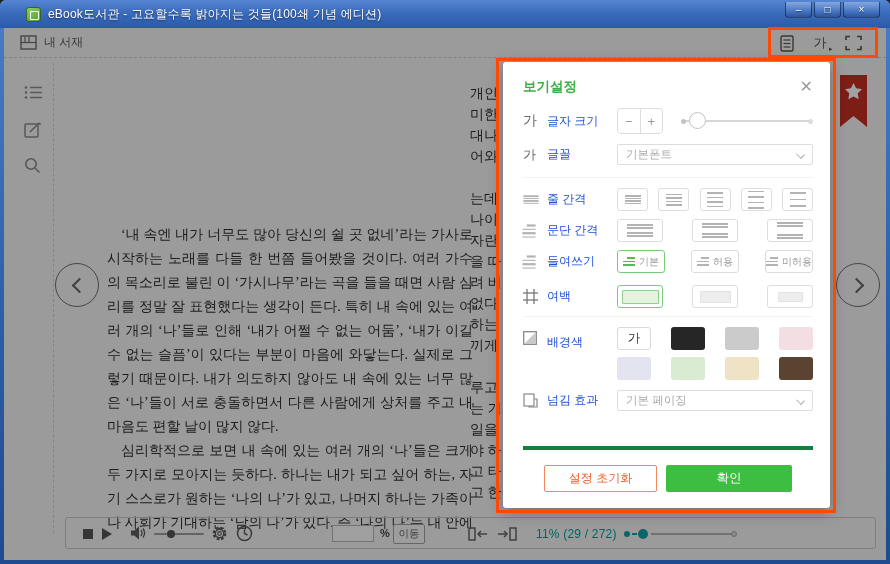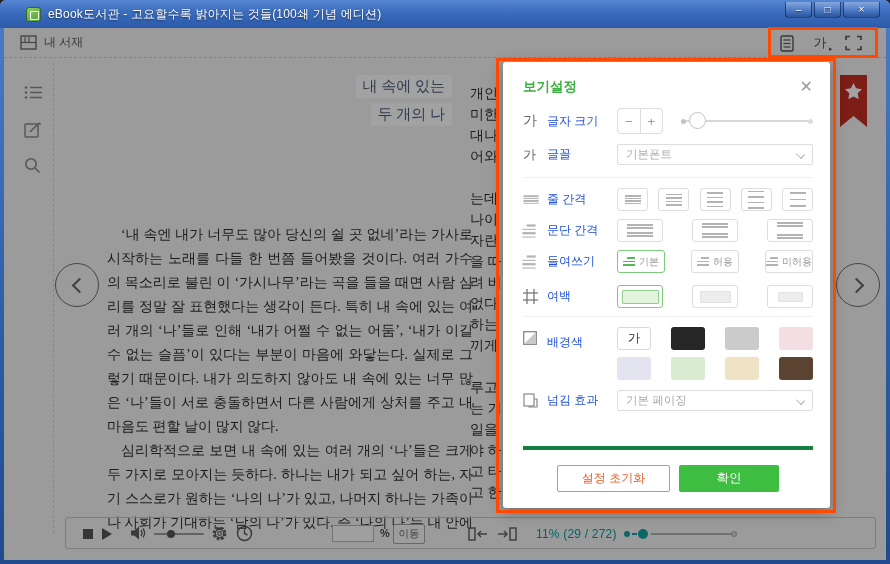--- a/index.html
+++ b/index.html
@@ -136,21 +136,21 @@
   .mini-ind.green i { background:#57b857; }
   .swgrid { display:flex; flex-direction:column; gap:7px; width:196px; }
   .swrow { display:flex; justify-content:space-between; }
   .swatch { width:34px; height:23px; border-radius:3px; display:flex; align-items:center;
             justify-content:center; font-size:12.5px; color:#333; }
   .swatch.first { border:1px solid #d9d9d9; }
   .p-footer { margin-top:auto; border-top:4px solid #15803d; padding-top:15px;
               display:flex; justify-content:center; gap:9px; flex:none; }
   .btn-reset { width:113px; height:27px; border:1px solid #f0875f; border-radius:2px; background:#fff;
                color:#ec5c28; font-size:12px; display:flex; align-items:center; justify-content:center; }
-  .btn-ok { width:100px; height:27px; border-radius:2px; background:#3ebe41; color:#fff;
+  .btn-ok { width:126px; height:27px; border-radius:2px; background:#3ebe41; color:#fff;
             font-size:12.5px; display:flex; align-items:center; justify-content:center; }
   .ico-text { font-size:14px; color:#666; font-family:"Liberation Sans",sans-serif; }
   
   .anno { position:absolute; border:3px solid #ff4800; z-index:90; pointer-events:none; }
   .anno-panel { left:496px; top:58px; width:340px; height:455px; }
   .anno-icons { left:768px; top:27px; width:110px; height:31px; }
 </style>
 </head>
 <body>
 
@@ -220,24 +220,20 @@
         </svg>
       </span>
       <span class="sicon" style="top:98px">
         <svg width="17" height="17" viewBox="0 0 17 17">
           <circle cx="7" cy="7" r="5.2" fill="none" stroke="#8b8b8b" stroke-width="1.6"></circle>
           <line x1="11" y1="11" x2="15.5" y2="15.5" stroke="#8b8b8b" stroke-width="1.6"></line>
         </svg>
       </span>
     </div>
 
-    <div class="chapter">
-      <span class="chip">내 속에 있는</span><br>
-      <span class="chip">두 개의 나</span>
-    </div>
     <div class="bodytext">
       <p>‘내 속엔 내가 너무도 많아 당신의 쉴 곳 없네’라는 가사로 시작하는 노래를 다들 한 번쯤 들어봤을 것이다. 여러 가수의 목소리로 불린 이 ‘가시나무’라는 곡을 들을 때면 사람 심리를 정말 잘 표현했다는 생각이 든다. 특히 내 속에 있는 여러 개의 ‘나’들로 인해 ‘내가 어쩔 수 없는 어둠’, ‘내가 이길 수 없는 슬픔’이 있다는 부분이 마음에 와닿는다. 실제로 그렇기 때문이다. 내가 의도하지 않아도 내 속에 있는 너무 많은 ‘나’들이 서로 충돌하면서 다른 사람에게 상처를 주고 내 마음도 편할 날이 많지 않다.</p>
       <p>심리학적으로 보면 내 속에 있는 여러 개의 ‘나’들은 크게 두 가지로 모아지는 듯하다. 하나는 내가 되고 싶어 하는, 자기 스스로가 원하는 ‘나의 나’가 있고, 나머지 하나는 가족이나 사회가 기대하는 ‘남의 나’가 있다. 즉 ‘나의 나’는 내 안에 있는</p>
     </div>
 
     <div class="rightpage">
       <span>개인</span>
         <span>미한</span>
         <span>대나</span>
         <span>어와</span>

